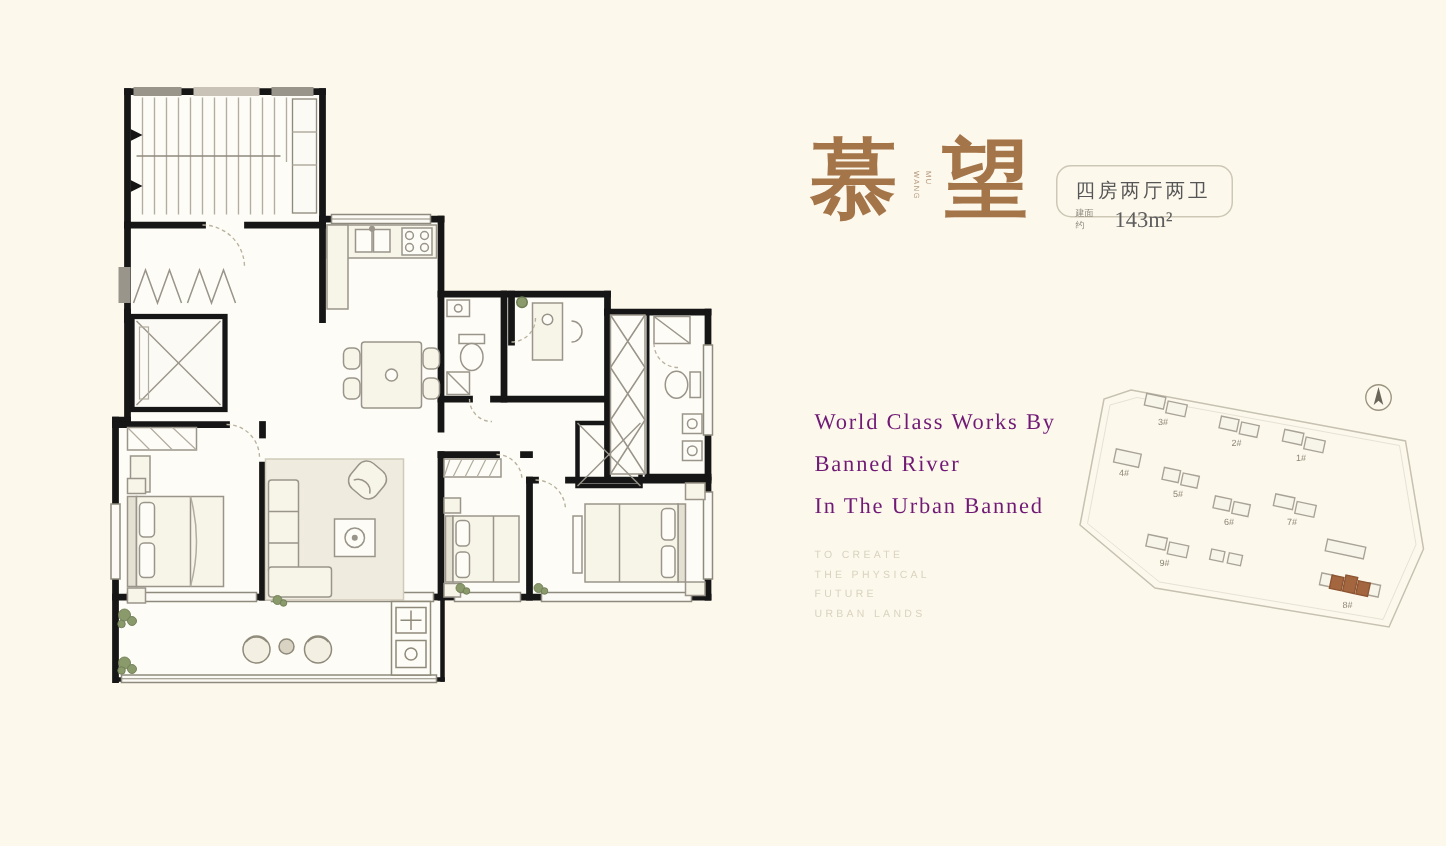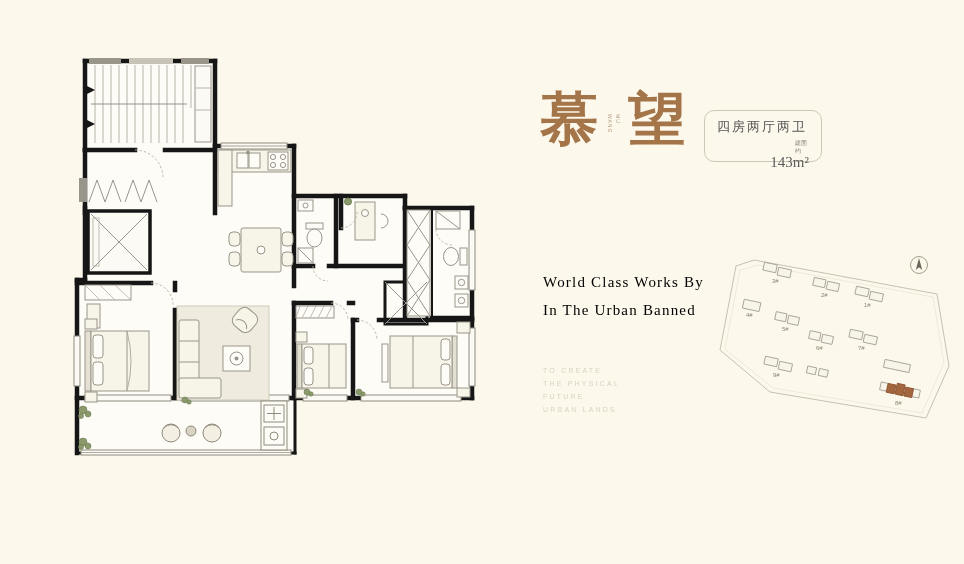--- a/index.html
+++ b/index.html
@@ -11,30 +11,30 @@
   
   .floorplan { position:absolute; left:55px; top:48px; width:430px; height:420px; }
 
   
   .title-block { position:absolute; left:540px; top:88px; display:flex; align-items:flex-start; }
   .title-char { font-family:"Liberation Serif", serif; font-size:58px; line-height:1.1; color:#A5754A; font-weight:700; }
   .title-seal { writing-mode:vertical-rl; font-size:5px; letter-spacing:1px; color:#b49a7e; margin:26px 6px 0 8px; line-height:1.6; }
   .title-seal span { display:block; }
 
   
-  .spec-box { position:absolute; left:704px; top:110px; width:118px; height:52px;
+  .spec-box { position:absolute; left:704px; top:110px; width:118px; height:35px;
               border:1px solid #cdc7b5; border-radius:10px; padding:7px 12px 6px 12px; }
   .spec-line1 { font-size:13px; letter-spacing:2px; color:#565656; font-family:"Liberation Serif", serif; }
-  .spec-line2 { margin-top:4px; display:flex; align-items:flex-end; gap:0;flex-direction:column; }
+  .spec-line2 { margin-top:4px; display:flex; align-items:flex-end; gap:12px; }
   .area-prefix { font-size:6px; color:#8a8578; width:14px; line-height:1.25; }
   .area-value { font-size:15px; color:#5d5d5d; font-family:"Liberation Serif", serif; line-height:1; }
 
   
   .tagline { position:absolute; left:543px; top:274px; font-family:"Liberation Serif", serif;
-             font-size:15px; color:#000000; letter-spacing:1.2px; }
+             font-size:15px; color:#701a75; letter-spacing:1.2px; }
   .tagline div { margin-bottom:11px; }
 
   
   .subtext { position:absolute; left:543px; top:367px; font-size:7px; letter-spacing:2.2px; color:#d9d3bf; }
   .subtext div { margin-bottom:6px; }
 
   
   .siteplan { position:absolute; left:712px; top:244px; width:250px; height:192px; }
   .bldg-label { font-size:6px; fill:#8b8574; font-family:"Liberation Sans", sans-serif; }
 
@@ -347,20 +347,21 @@
   <div class="spec-box">
     <div class="spec-line1">四房两厅两卫</div>
     <div class="spec-line2">
       <span class="area-prefix">建面约</span>
       <span class="area-value">143m²</span>
     </div>
   </div>
 
   <div class="tagline">
     <div>World Class Works By</div>
+    <div>Banned River</div>
     <div>In The Urban Banned</div>
   </div>
 
   <div class="subtext">
     <div>TO CREATE</div>
     <div>THE PHYSICAL</div>
     <div>FUTURE</div>
     <div>URBAN LANDS</div>
   </div>
 

